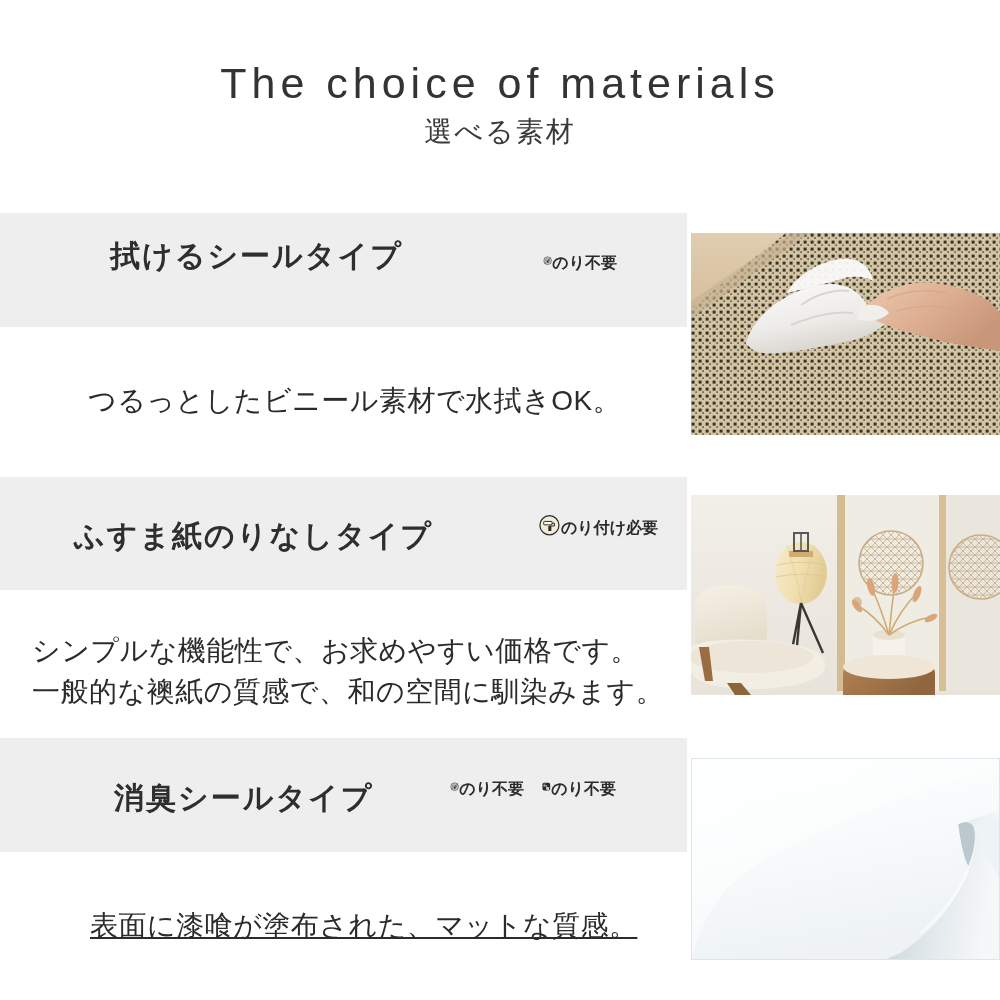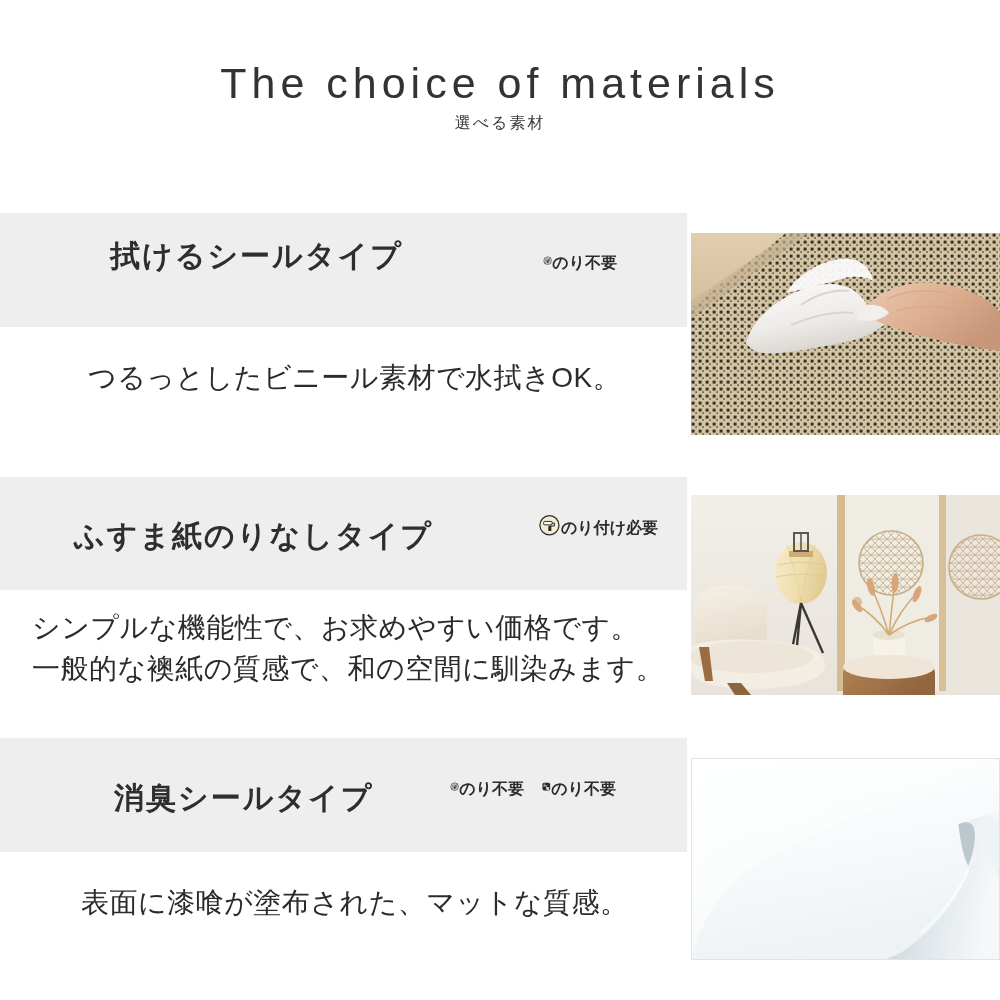--- a/index.html
+++ b/index.html
@@ -34,21 +34,21 @@
     font-size: 43px;
     letter-spacing: 5px;
     color: #333333;
     font-weight: 400;
     line-height: 1.1;
     white-space: nowrap;
   }
   .header-subtitle {
     position: absolute;
     top: 113px; left: 0; width: 1000px;
-    font-size: 16px;
+    font-size: 28px;
     letter-spacing: 2px;
     color: #3a3a3a;
     font-weight: 400;
   }
 
   
   .section { position: absolute; left: 0; width: 1000px; }
   .band {
     position: absolute;
     left: 0;
@@ -90,20 +90,21 @@
 
   
   .desc {
     position: absolute;
     color: #2b2b2b;
     font-size: 28px;
     font-weight: 500;
     letter-spacing: 0.5px;
     line-height: 1.45;
     white-space: nowrap;
+    margin-top: 23px;
   }
 
   
   .photo {
     position: absolute;
     overflow: hidden;
     background: #f2f2f2;
   }
   .photo svg { display: block; width: 100%; height: 100%; }
 </style>
@@ -299,21 +300,21 @@
           <path d="M27 34 L47 34 L44 50 L30 50 Z" fill="#ffffff"></path>
           <rect x="26" y="30" width="22" height="4" rx="1" fill="#ffffff"></rect>
           <line x1="9" y1="29" x2="35" y2="16" stroke="#2b2b2b" stroke-width="2.6"></line>
           <line x1="10" y1="31" x2="36" y2="18" stroke="#ffffff" stroke-width="1.2" opacity="0.25"></line>
           <line x1="26" y1="52" x2="49" y2="31" stroke="#2b2b2b" stroke-width="2.8"></line>
         </svg>
         <div class="badge-label">のり不要</div>
       </div>
     </div>
 
-    <div class="desc" style="top:883px;left:81px;">
+    <div class="desc" style="top:883px;left:90px;text-decoration:underline;">
       <div>表面に漆喰が塗布された、マットな質感。</div>
     </div>
 
     <div class="photo" style="top:758px;left:691px;width:309px;height:202px;background:#ffffff;border:1px solid #e0e4e8;">
       <svg viewBox="0 0 309 202" preserveAspectRatio="none">
         <defs>
           <linearGradient id="paperFlat" x1="0" y1="0" x2="0.3" y2="1">
             <stop offset="0%" stop-color="#ffffff"></stop>
             <stop offset="55%" stop-color="#f8fafb"></stop>
             <stop offset="100%" stop-color="#eef2f4"></stop>

